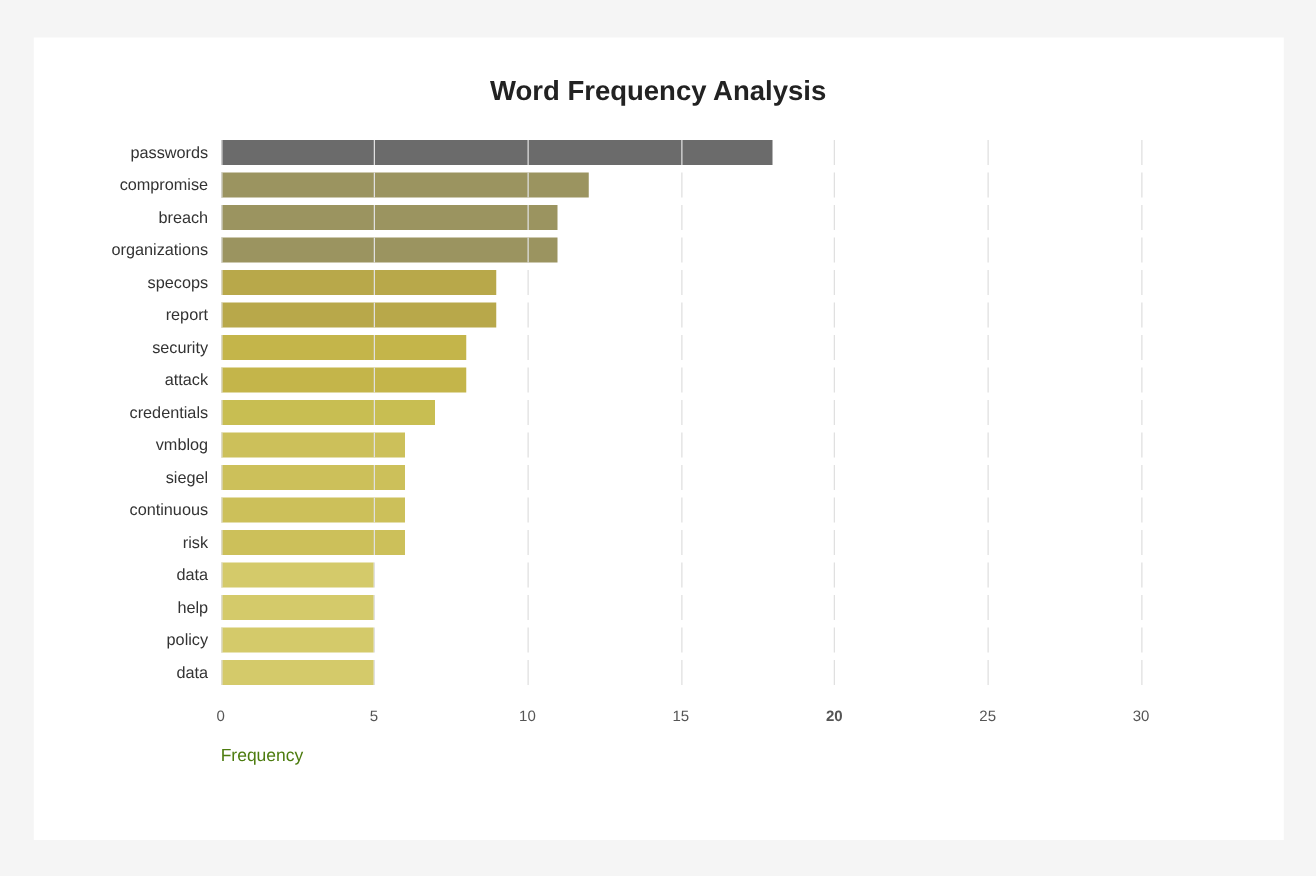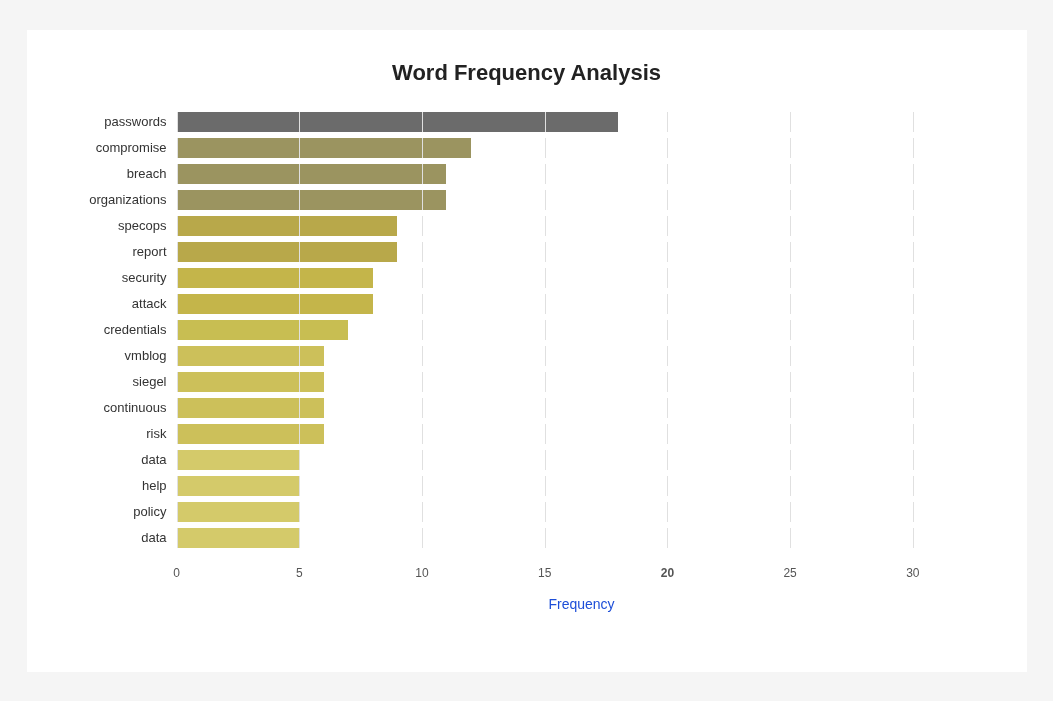--- a/index.html
+++ b/index.html
@@ -72,23 +72,23 @@
     }
     .x-axis-label-row {
       display: flex;
     }
     .x-axis-label-spacer {
       width: 110px;
       flex-shrink: 0;
     }
     .x-axis-label-text {
       flex: 1;
-      text-align: center;
+      text-align: left;
       font-size: 14px;
-      color: #1d4ed8;
+      color: #4d7c0f;
       margin-top: 4px;
     }
     .bar-track-container {
       flex: 1;
       position: relative;
     }
   </style>
 </head>
 <body>
 

